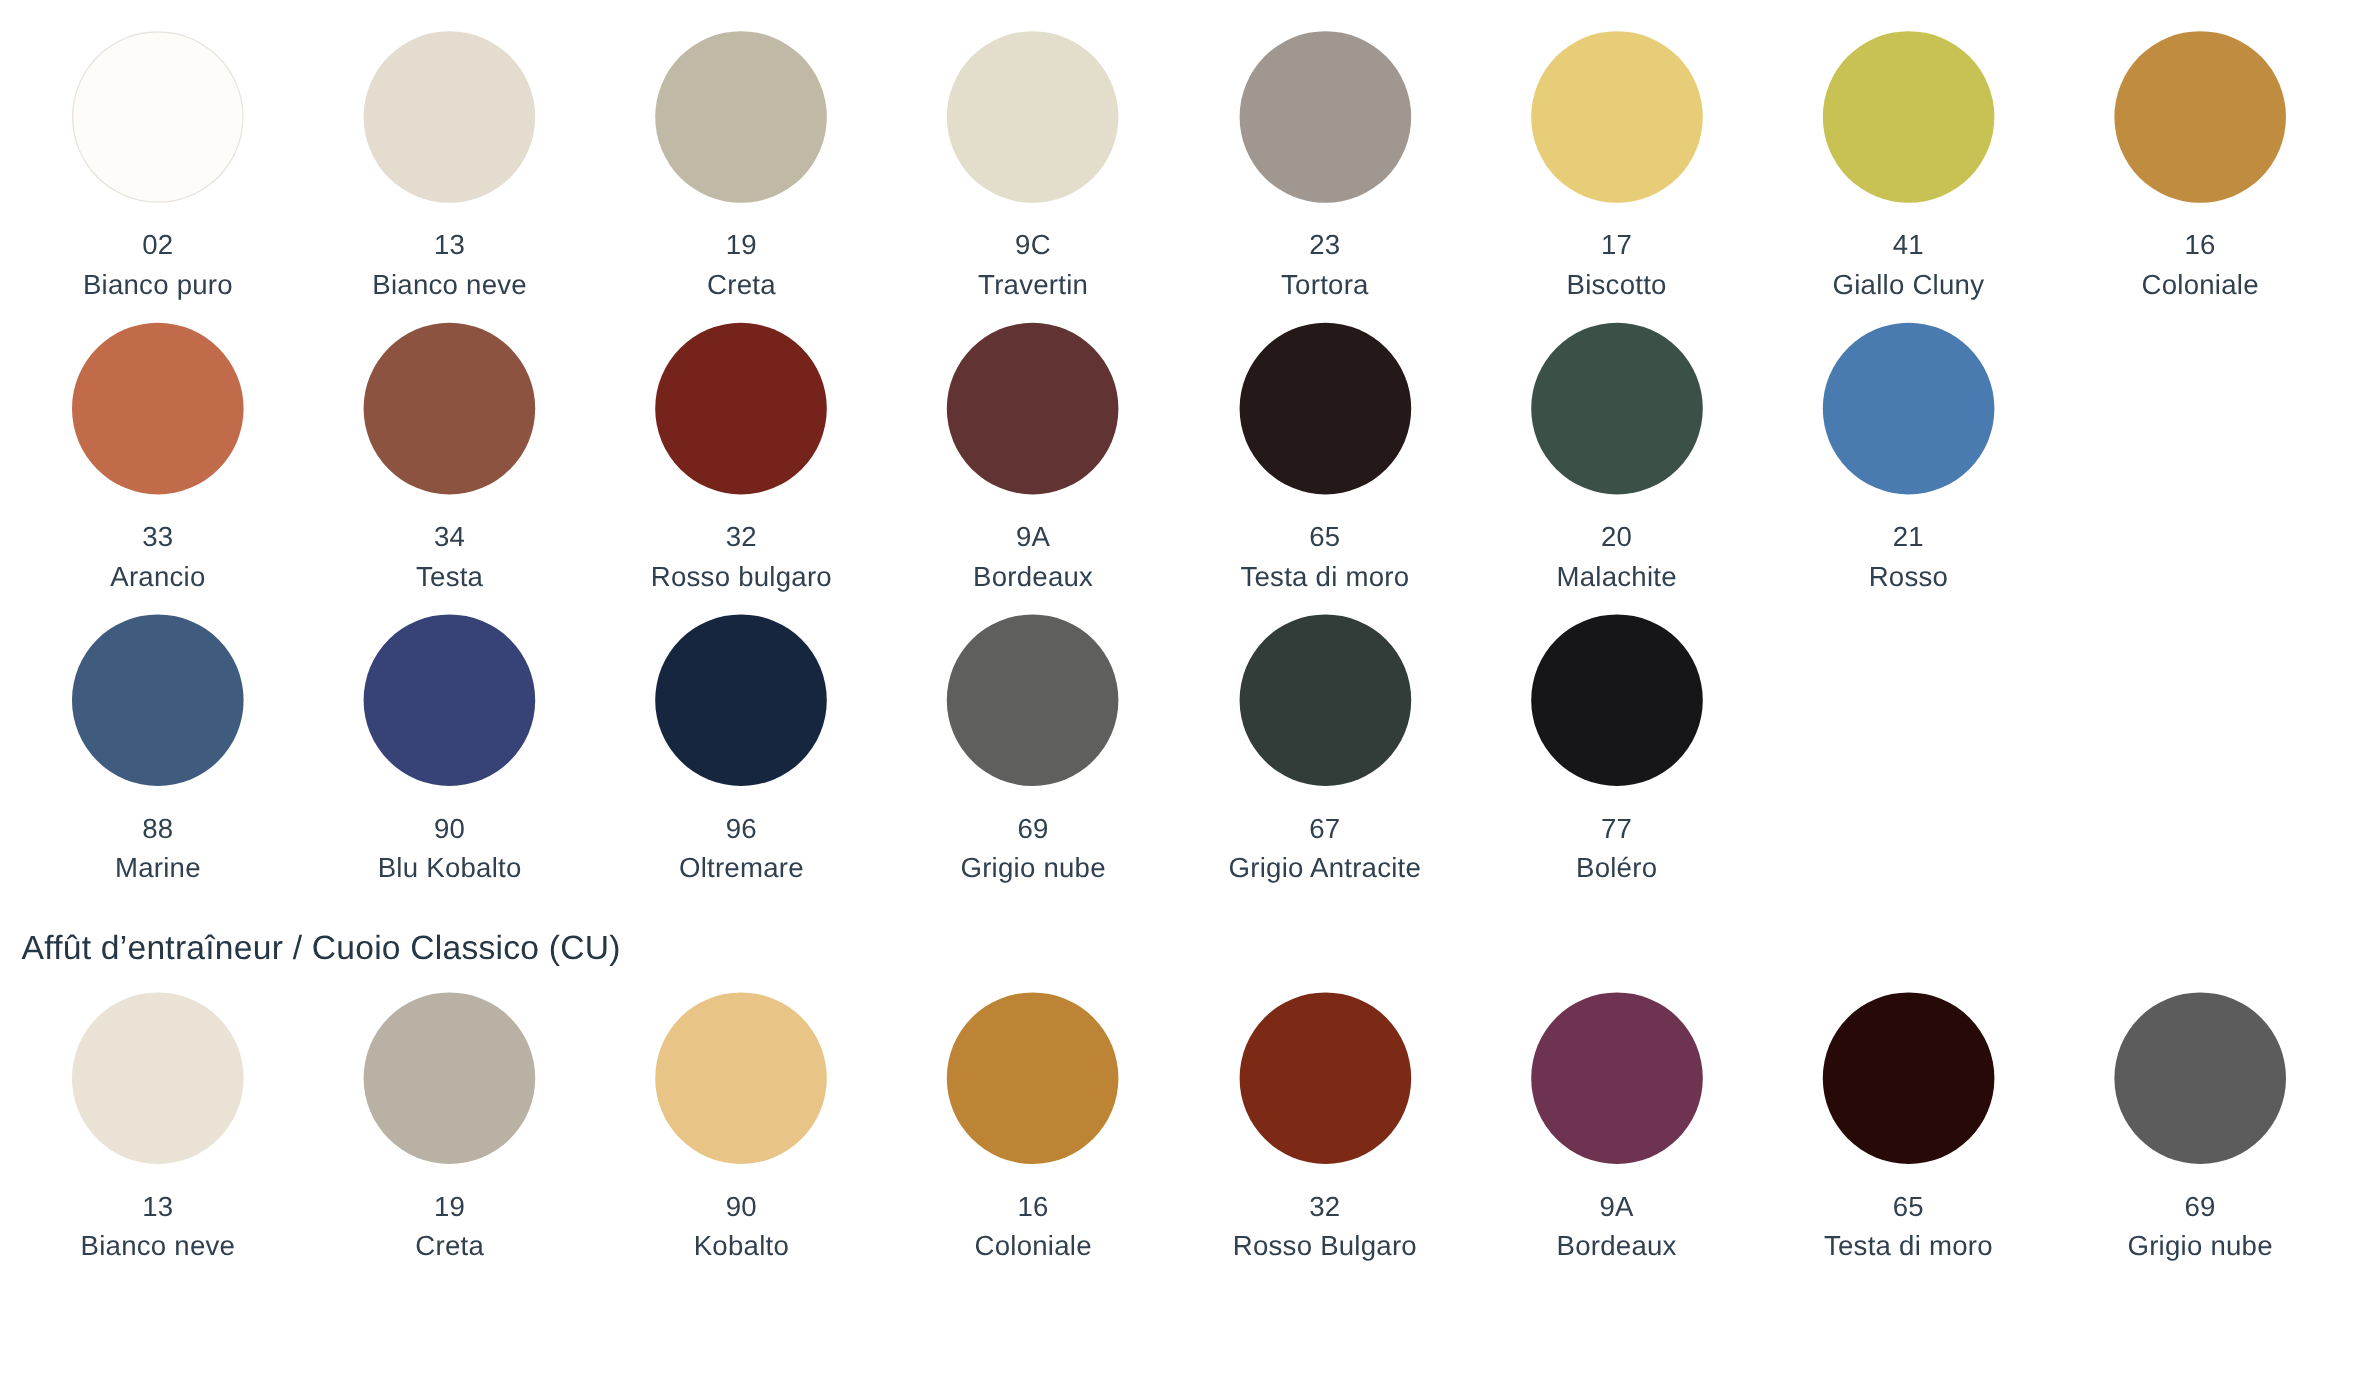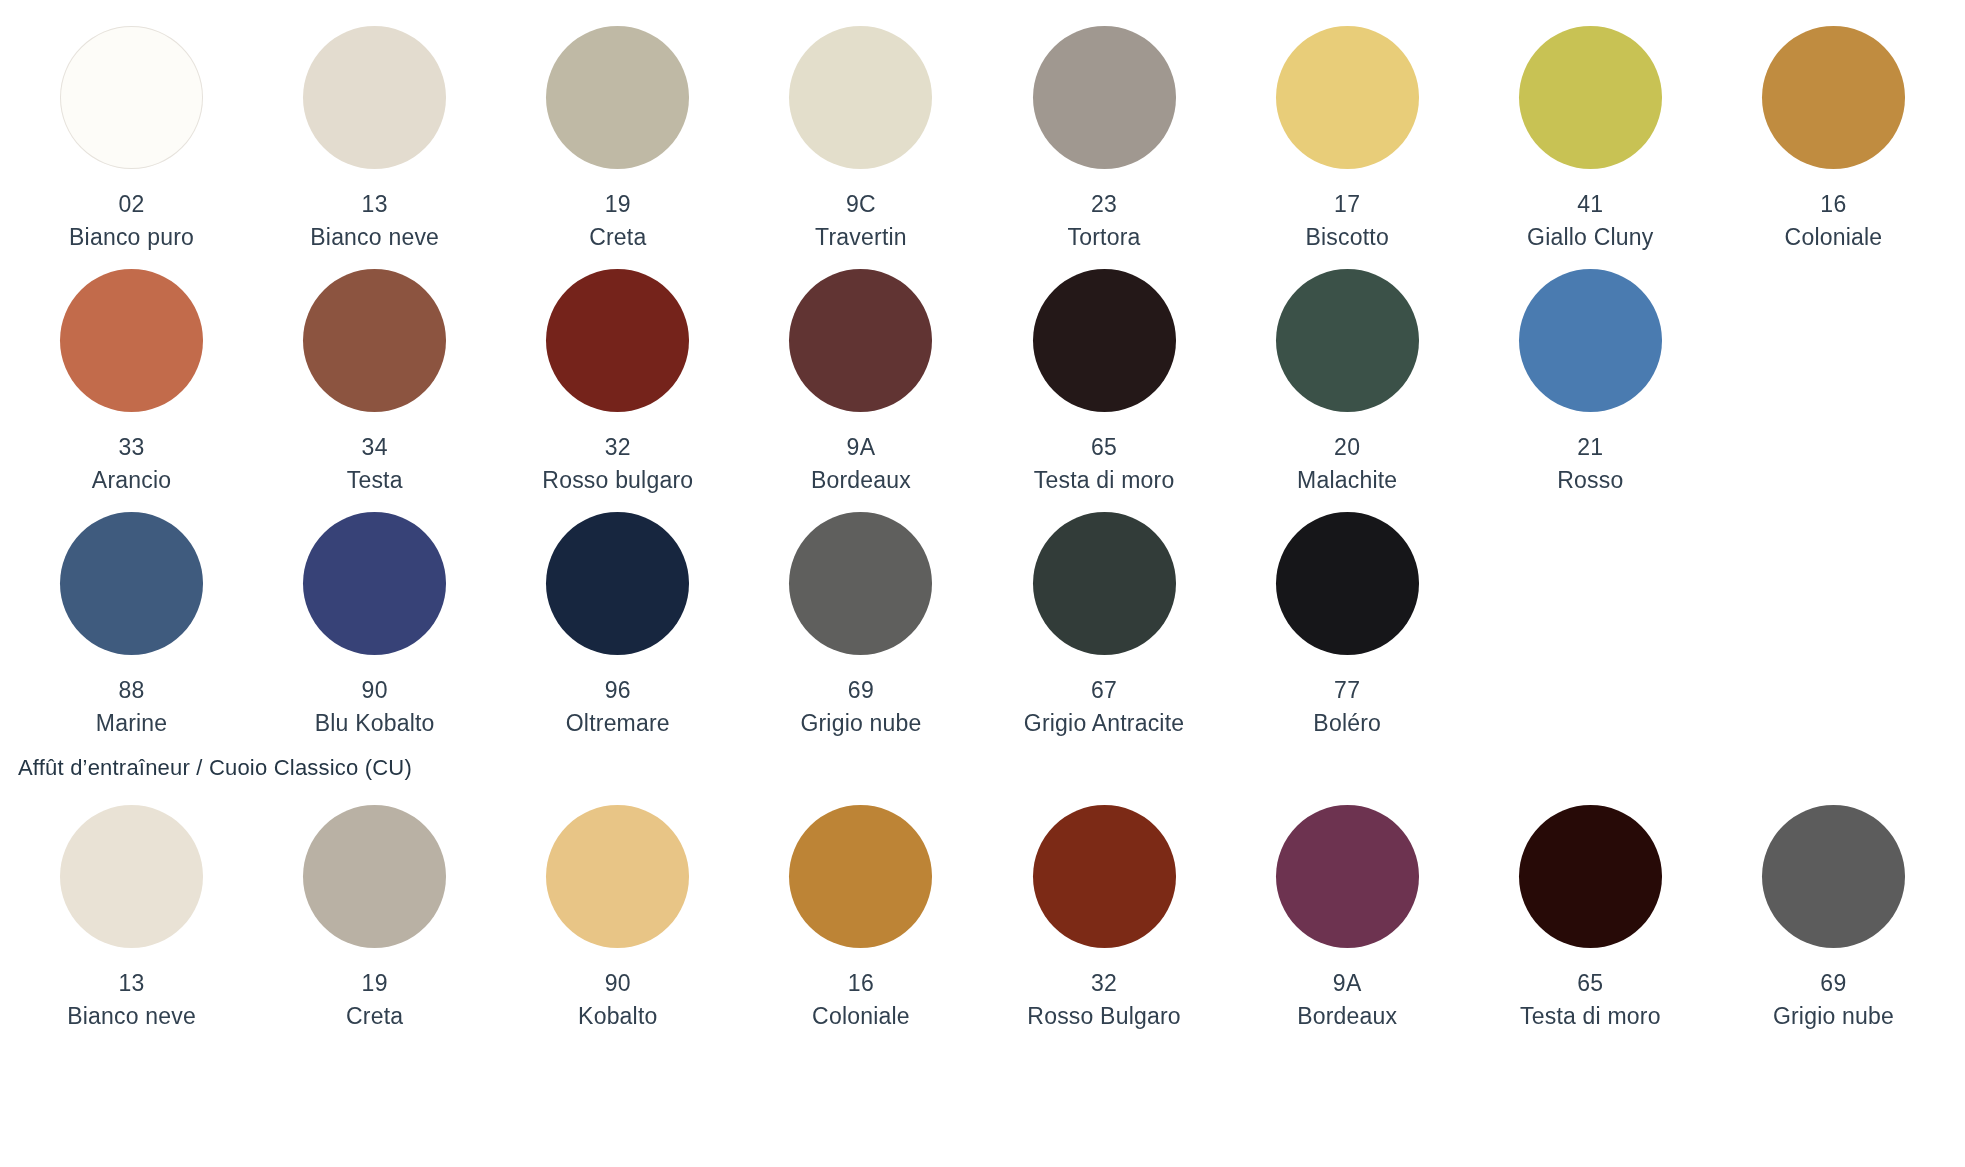--- a/index.html
+++ b/index.html
@@ -70,25 +70,25 @@
   }
 
   
   .row-1 { margin-top: 26px; }
   .row-2 { margin-top: 15px; }
   .row-3 { margin-top: 15px; }
   .row-4 { margin-top: 17px; }
 
   
   .section-heading {
-    font-size: 22px;
+    font-size: 28px;
     line-height: 40px;
     letter-spacing: 0.2px;
     color: #253645;
-    margin: 8px 0 0 8px;
+    margin: 30px 0 0 8px;
     font-weight: 400;
   }
 </style>
 </head>
 <body>
 
 <div class="page">
   <div id="content">
       <div class="swatch-grid row-1">
         <div class="swatch-cell">

